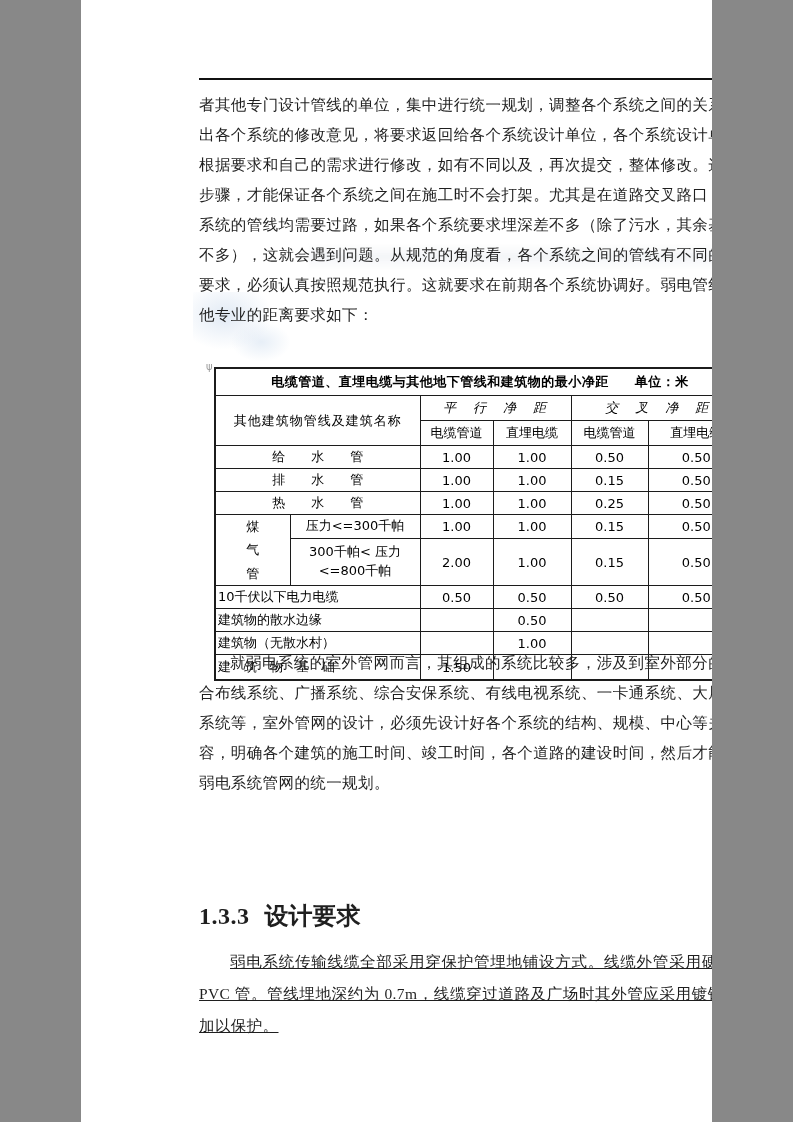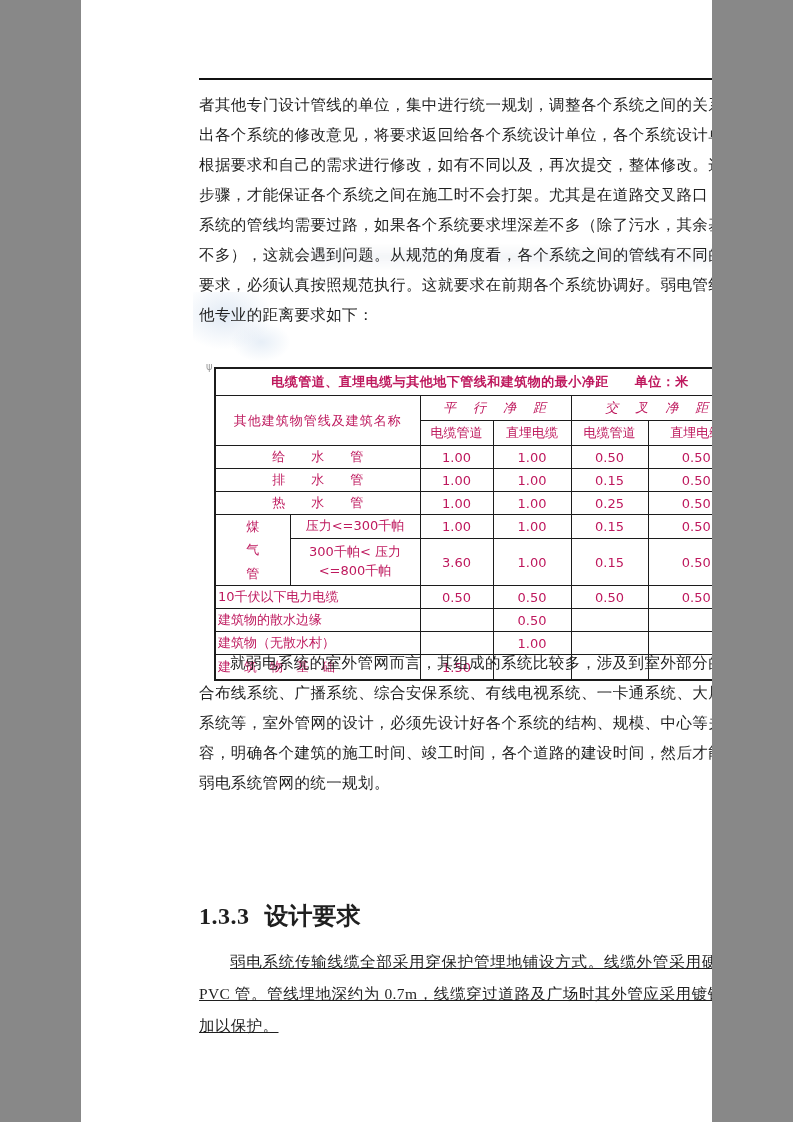--- a/index.html
+++ b/index.html
@@ -103,21 +103,21 @@
   <div class="top-rule"></div>
 
   <div class="wm wm-ghost"></div>
   <div class="wm wm-blob1"></div>
   <div class="wm wm-blob2"></div>
 
   <p class="body-text p1">者其他专门设计管线的单位，集中进行统一规划，调整各个系统之间的关系，提出各个系统的修改意见，将要求返回给各个系统设计单位，各个系统设计单位再根据要求和自己的需求进行修改，如有不同以及，再次提交，整体修改。这样的步骤，才能保证各个系统之间在施工时不会打架。尤其是在道路交叉路口，各个系统的管线均需要过路，如果各个系统要求埋深差不多（除了污水，其余基本差不多），这就会遇到问题。从规范的角度看，各个系统之间的管线有不同的距离要求，必须认真按照规范执行。这就要求在前期各个系统协调好。弱电管线和其他专业的距离要求如下：</p>
 
   <div class="table-wrap">
     <span class="anchor-mark">ψ</span>
-    <table class="clearance" style="color: #be185d;">
+    <table class="clearance" style="color: #000000;">
       <colgroup>
         <col style="width:75px">
           <col style="width:130px">
         <col style="width:73px">
           <col style="width:78px">
         <col style="width:77px">
           <col style="width:97px">
       </colgroup>
       <tbody>
           <tr>
@@ -163,21 +163,21 @@
 管</td>
         <td class="t-press preline">压力&lt;=300千帕</td>
         <td>1.00</td>
         <td>1.00</td>
         <td>0.15</td>
         <td>0.50</td>
       </tr>
       <tr class="row-gas2">
         <td class="t-press preline">300千帕&lt; 压力
 &lt;=800千帕</td>
-        <td>3.60</td>
+        <td>2.00</td>
         <td>1.00</td>
         <td>0.15</td>
         <td>0.50</td>
       </tr>
       <tr class="row-std">
         <td class="t-name left nb" colspan="2">10千伏以下电力电缆</td>
         <td class="lb">0.50</td>
         <td class="lb">0.50</td>
         <td class="lb">0.50</td>
         <td class="lb">0.50</td>

